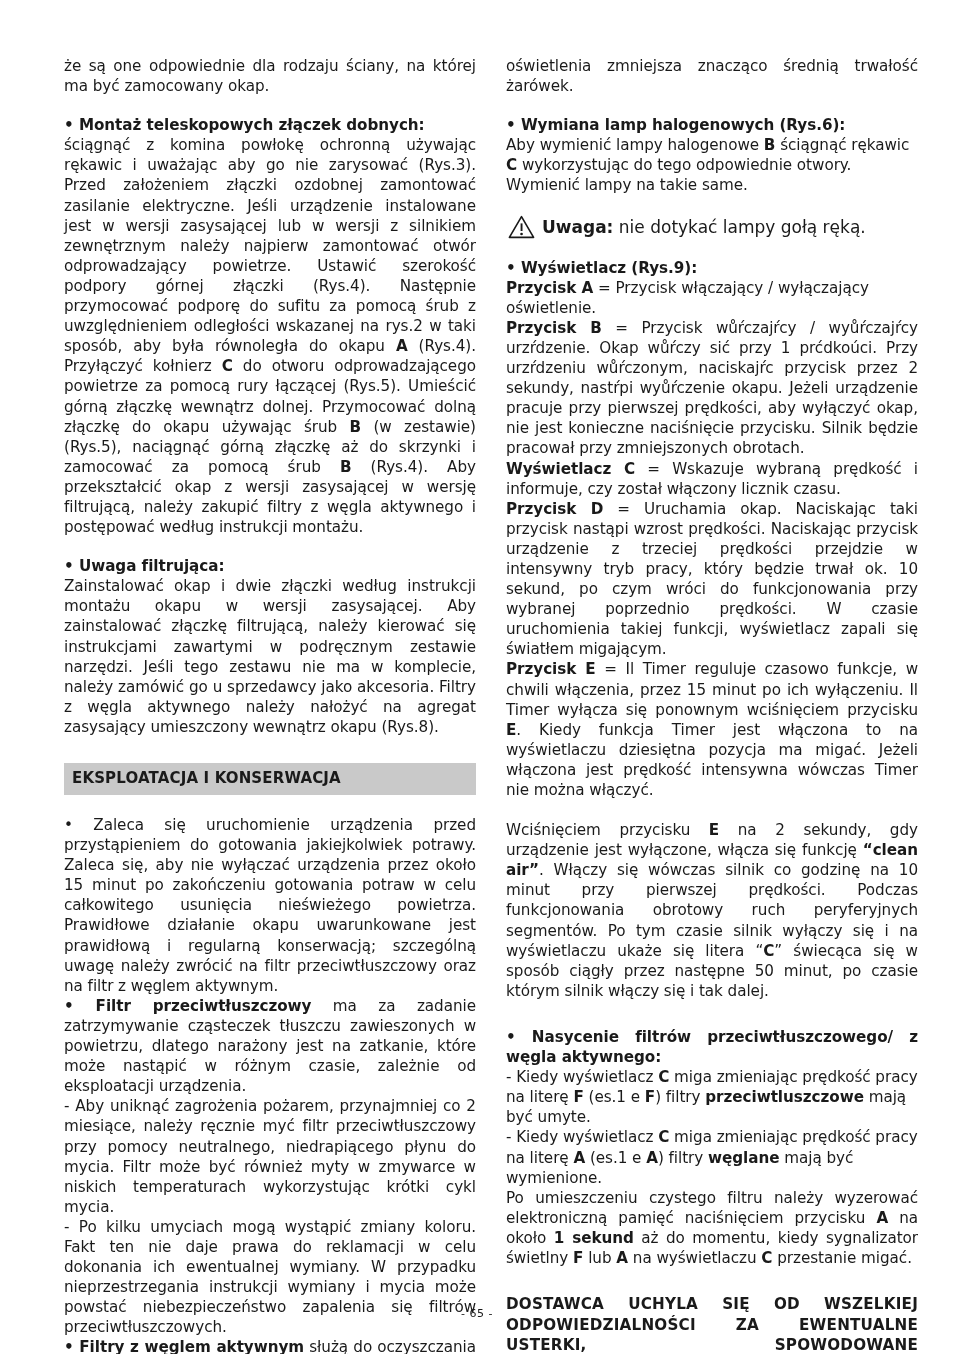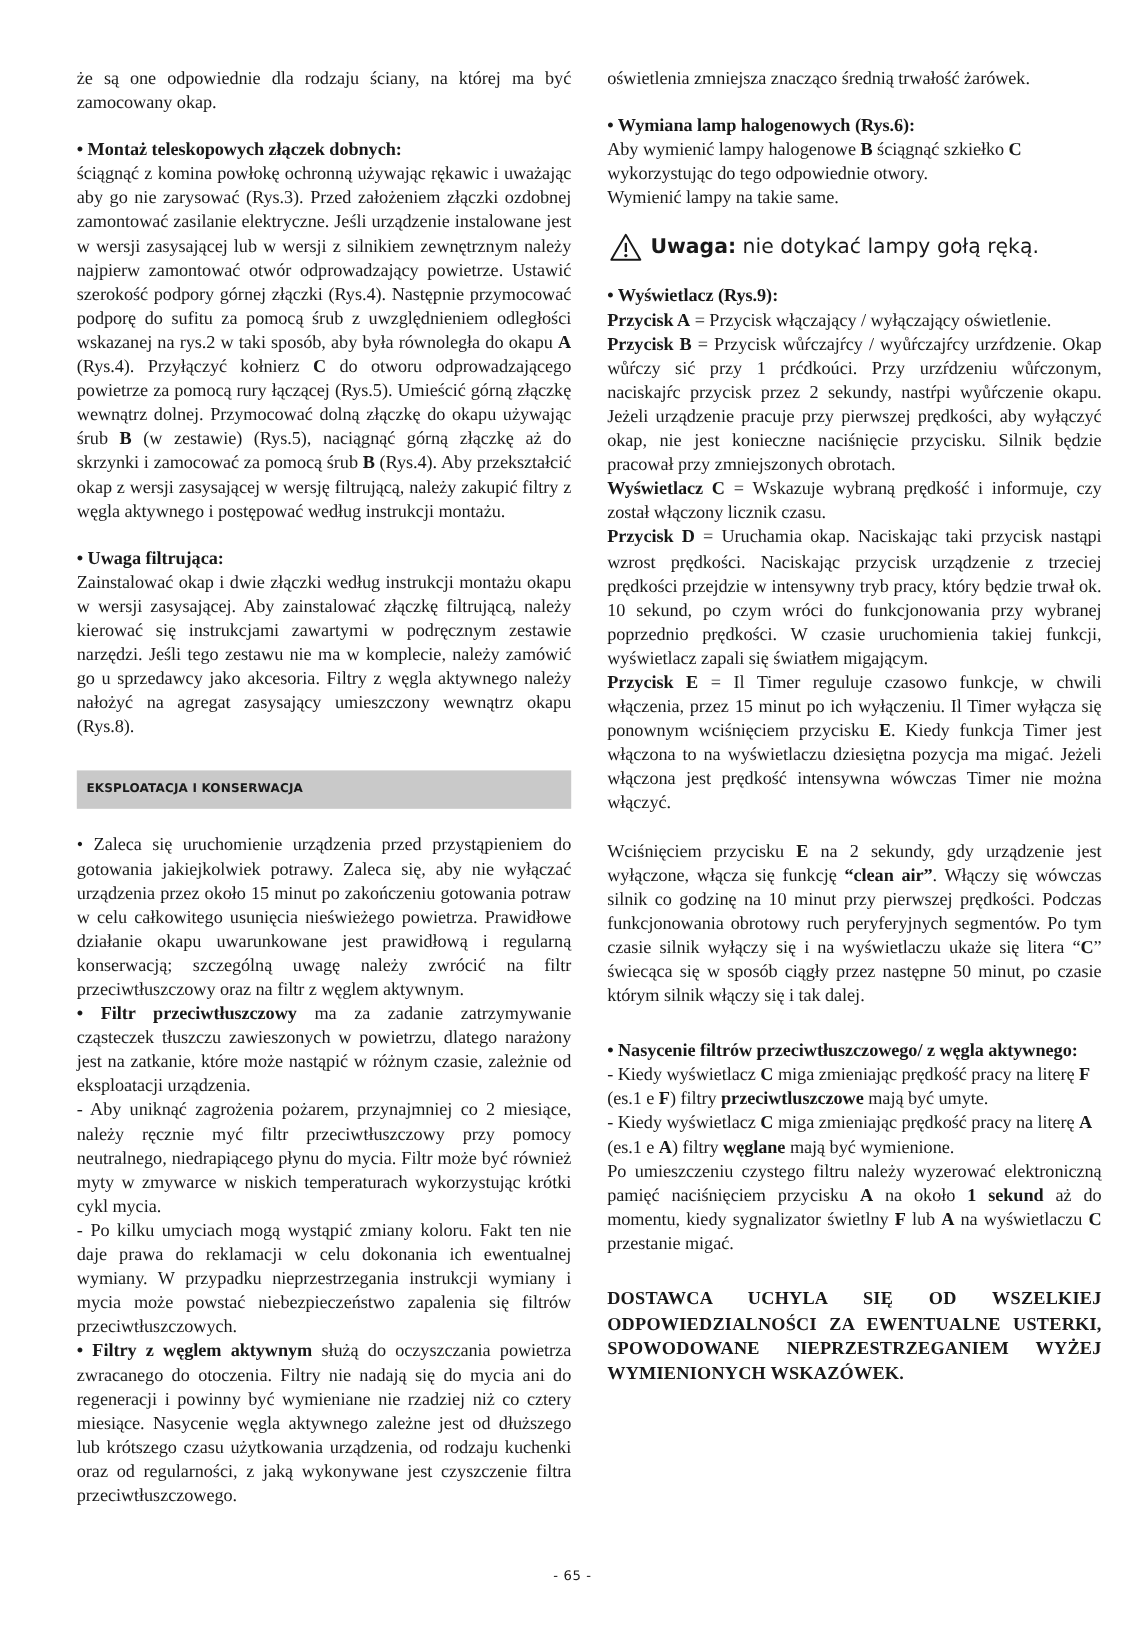--- a/index.html
+++ b/index.html
@@ -35,31 +35,30 @@
   }
   p {
     margin: 0;
     font-size: 15.2px;
     line-height: 20.1px;
     text-align: justify;
     text-justify: inter-word;
     -webkit-hyphens: none;
     hyphens: none;
     letter-spacing: -0.05px;
-    font-family: Liberation Serif, serif;
   }
   p.nojust { text-align: left; }
   .gap-sm { height: 19px; }
   .gap-md { height: 20px; }
   .gap-lg { height: 26px; }
   b, strong { font-weight: bold; }
   .section-bar {
     background: #c9c9c9;
     padding: 6px 8px 7px 8px;
-    font-size: 10px;
+    font-size: 15px;
     font-weight: bold;
     letter-spacing: 0.15px;
     line-height: 19px;
   }
   .warn-line {
     display: flex;
     align-items: center;
     gap: 7px;
     font-size: 17px;
     line-height: 20.1px;
@@ -140,21 +139,21 @@
     <div class="col">
 
       <p>oświetlenia zmniejsza znacząco średnią trwałość żarówek.</p>
 
       <div class="gap-sm"></div>
 
       <p>
         <b>• Wymiana lamp halogenowych (Rys.6):</b>
       </p>
 
-      <p class="nojust"><span>Aby wymienić lampy halogenowe </span><b>B</b><span> ściągnąć szkiełko </span><b>C</b><span> wykorzystując do tego odpowiednie otwory.</span></p>
+      <p class="nojust"><span>Aby wymienić lampy halogenowe </span><b>B</b><span> ściągnąć rękawic </span><b>C</b><span> wykorzystując do tego odpowiednie otwory.</span></p>
 
       <p class="nojust">Wymienić lampy na takie same.</p>
 
       <div class="gap-sm"></div>
 
       <div class="warn-line">
         <span class="warn-tri">
           <svg viewBox="0 0 27 24" width="27" height="24" aria-hidden="true">
             <path d="M13.5 1.6 L25.6 22.4 L1.4 22.4 Z" fill="none" stroke="#1a1a1a" stroke-width="1.6" stroke-linejoin="round"></path>
             <rect x="12.6" y="8.4" width="1.9" height="7.6" fill="#1a1a1a"></rect>

